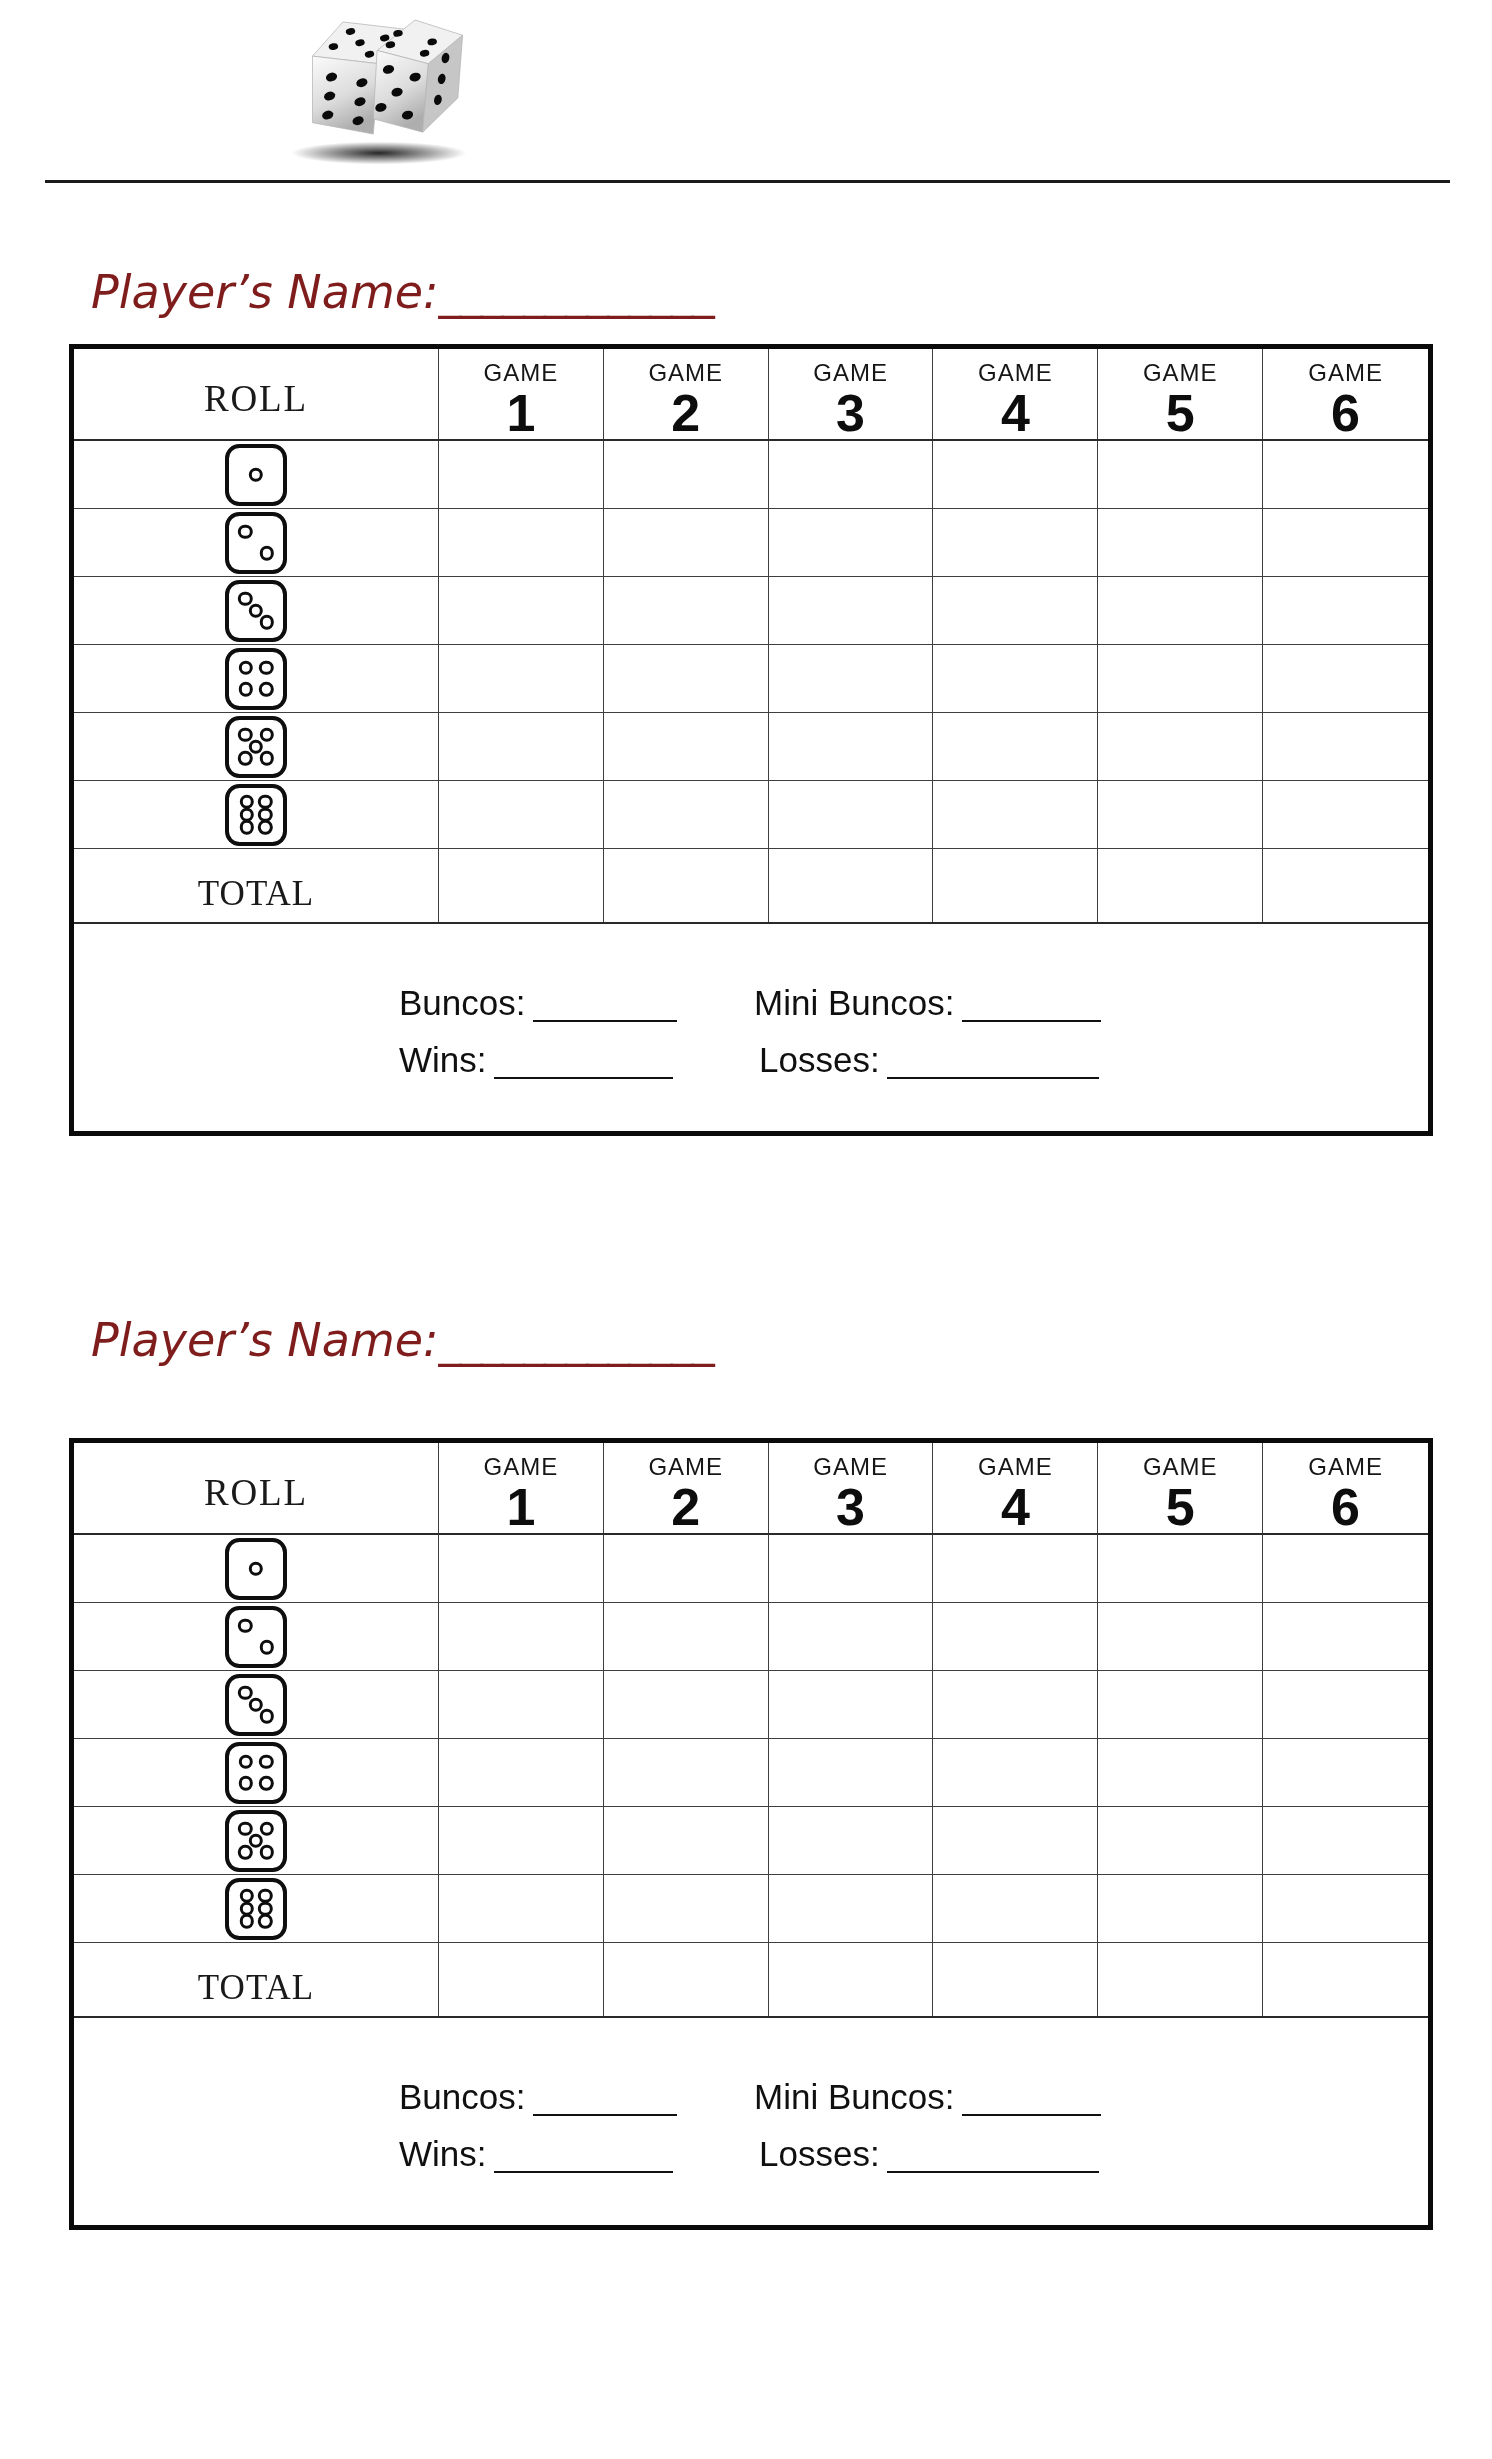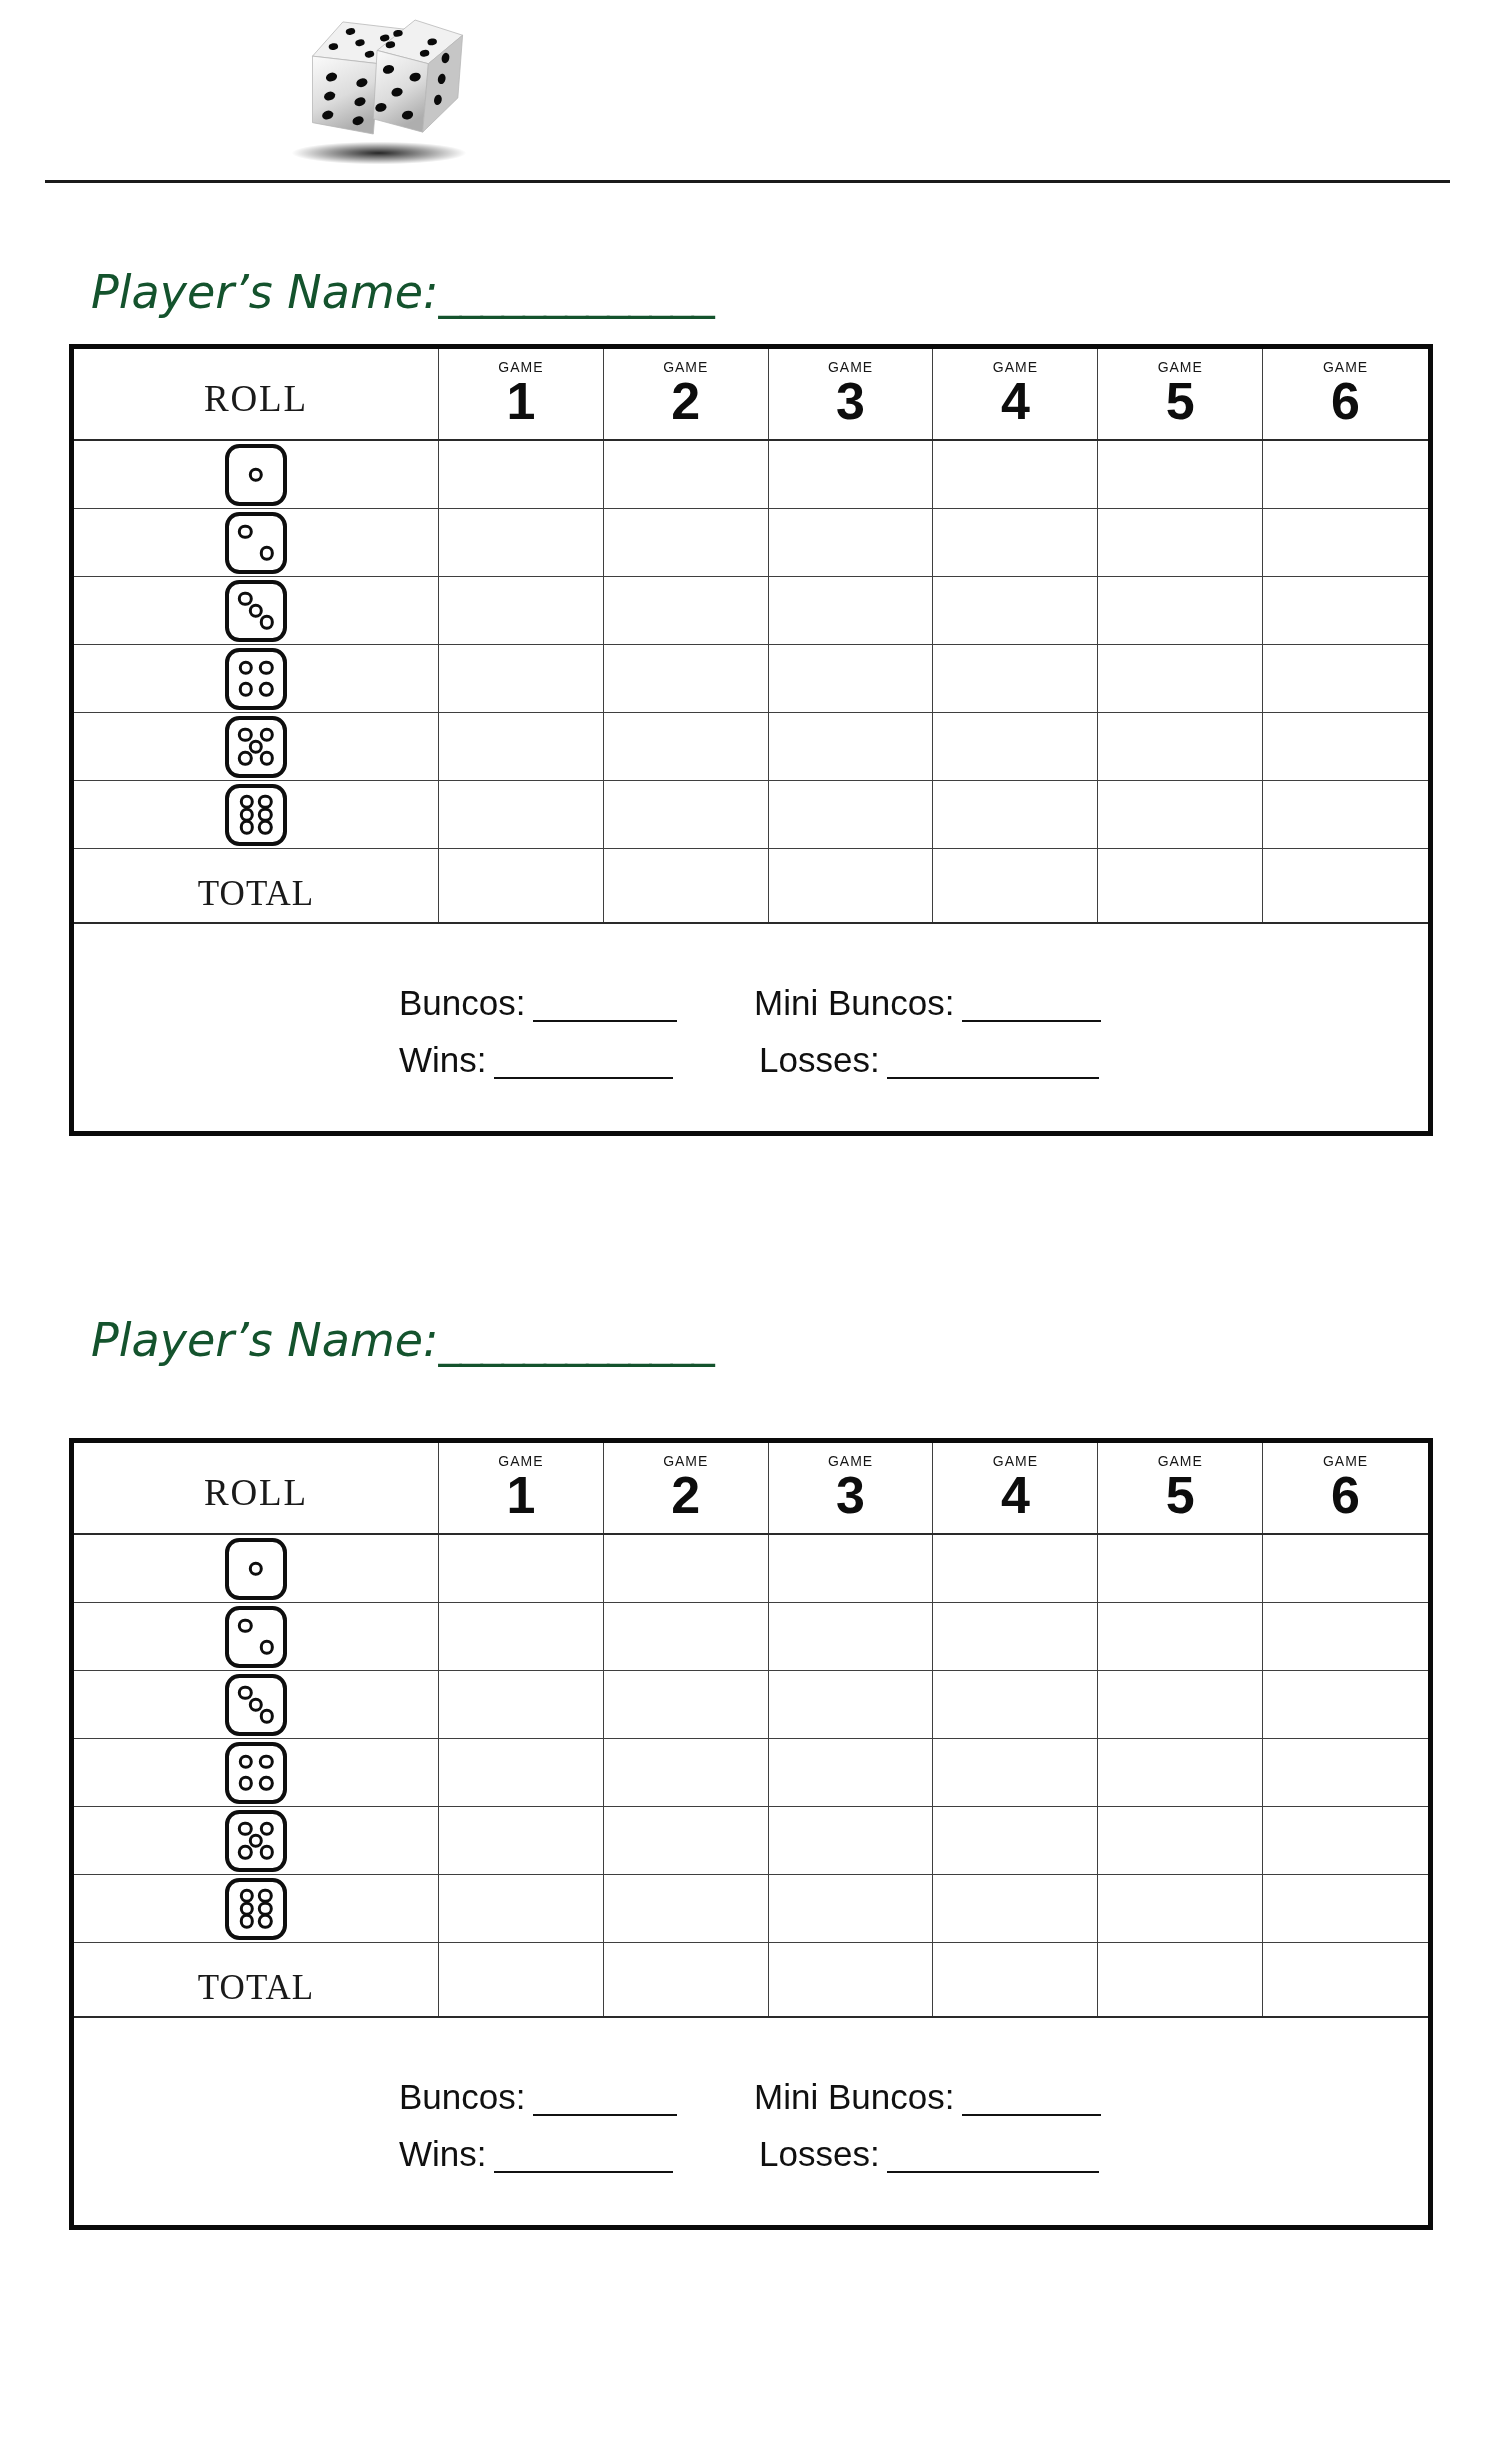--- a/index.html
+++ b/index.html
@@ -18,21 +18,21 @@
   }
   .header-rule {
     position:absolute; left:45px; top:180px; width:1405px; height:2.9px;
     background:#1b1b1b;
   }
 
   
   .player-line {
     position:absolute; left:91px; white-space:nowrap;
     font-family:"DejaVu Sans", sans-serif; font-style:italic;
-    font-size:46px; color:#14532d;
+    font-size:46px; color:#7f1d1d;
   }
   .s1 .player-line { top:265px; }
   .s2 .player-line { top:1313px; }
   .player-blank { letter-spacing:-1.9px; }
 
   
   .scoretable {
     position:absolute; left:69px; width:1364px; height:792px;
     border:5.8px solid #0a0a0a; box-sizing:border-box; background:#fff;
     display:flex; flex-direction:column;
@@ -50,21 +50,21 @@
 
   .cell { border-right:1.9px solid #3f3f3f; box-sizing:border-box; }
   .cell:last-child { border-right:none; }
 
   .roll-head {
     display:flex; align-items:center; justify-content:center;
     font-family:"Liberation Serif", serif; font-size:37px;
     letter-spacing:1.9px; padding-top:9.6px; color:#1a1a1a;
   }
   .ghead { display:flex; flex-direction:column; align-items:center; padding-top:9.6px; }
-  .gword { font-size:14px; letter-spacing:1px; color:#161616; }
+  .gword { font-size:24px; letter-spacing:1px; color:#161616; }
   .gnum  { font-size:52px; font-weight:bold; line-height:1.0; margin-top:0px; color:#0d0d0d; }
 
   .roll-cell { display:flex; align-items:center; justify-content:center; }
   .die {
     width:54px; height:54px; border:4.8px solid #0e0e0e; border-radius:14.4px;
     position:relative; background:#fff; box-sizing:content-box;
   }
   .pip {
     position:absolute; width:14.4px; height:14.4px; box-sizing:border-box;
     border:3.4px solid #0e0e0e; border-radius:50%; background:#fff;

